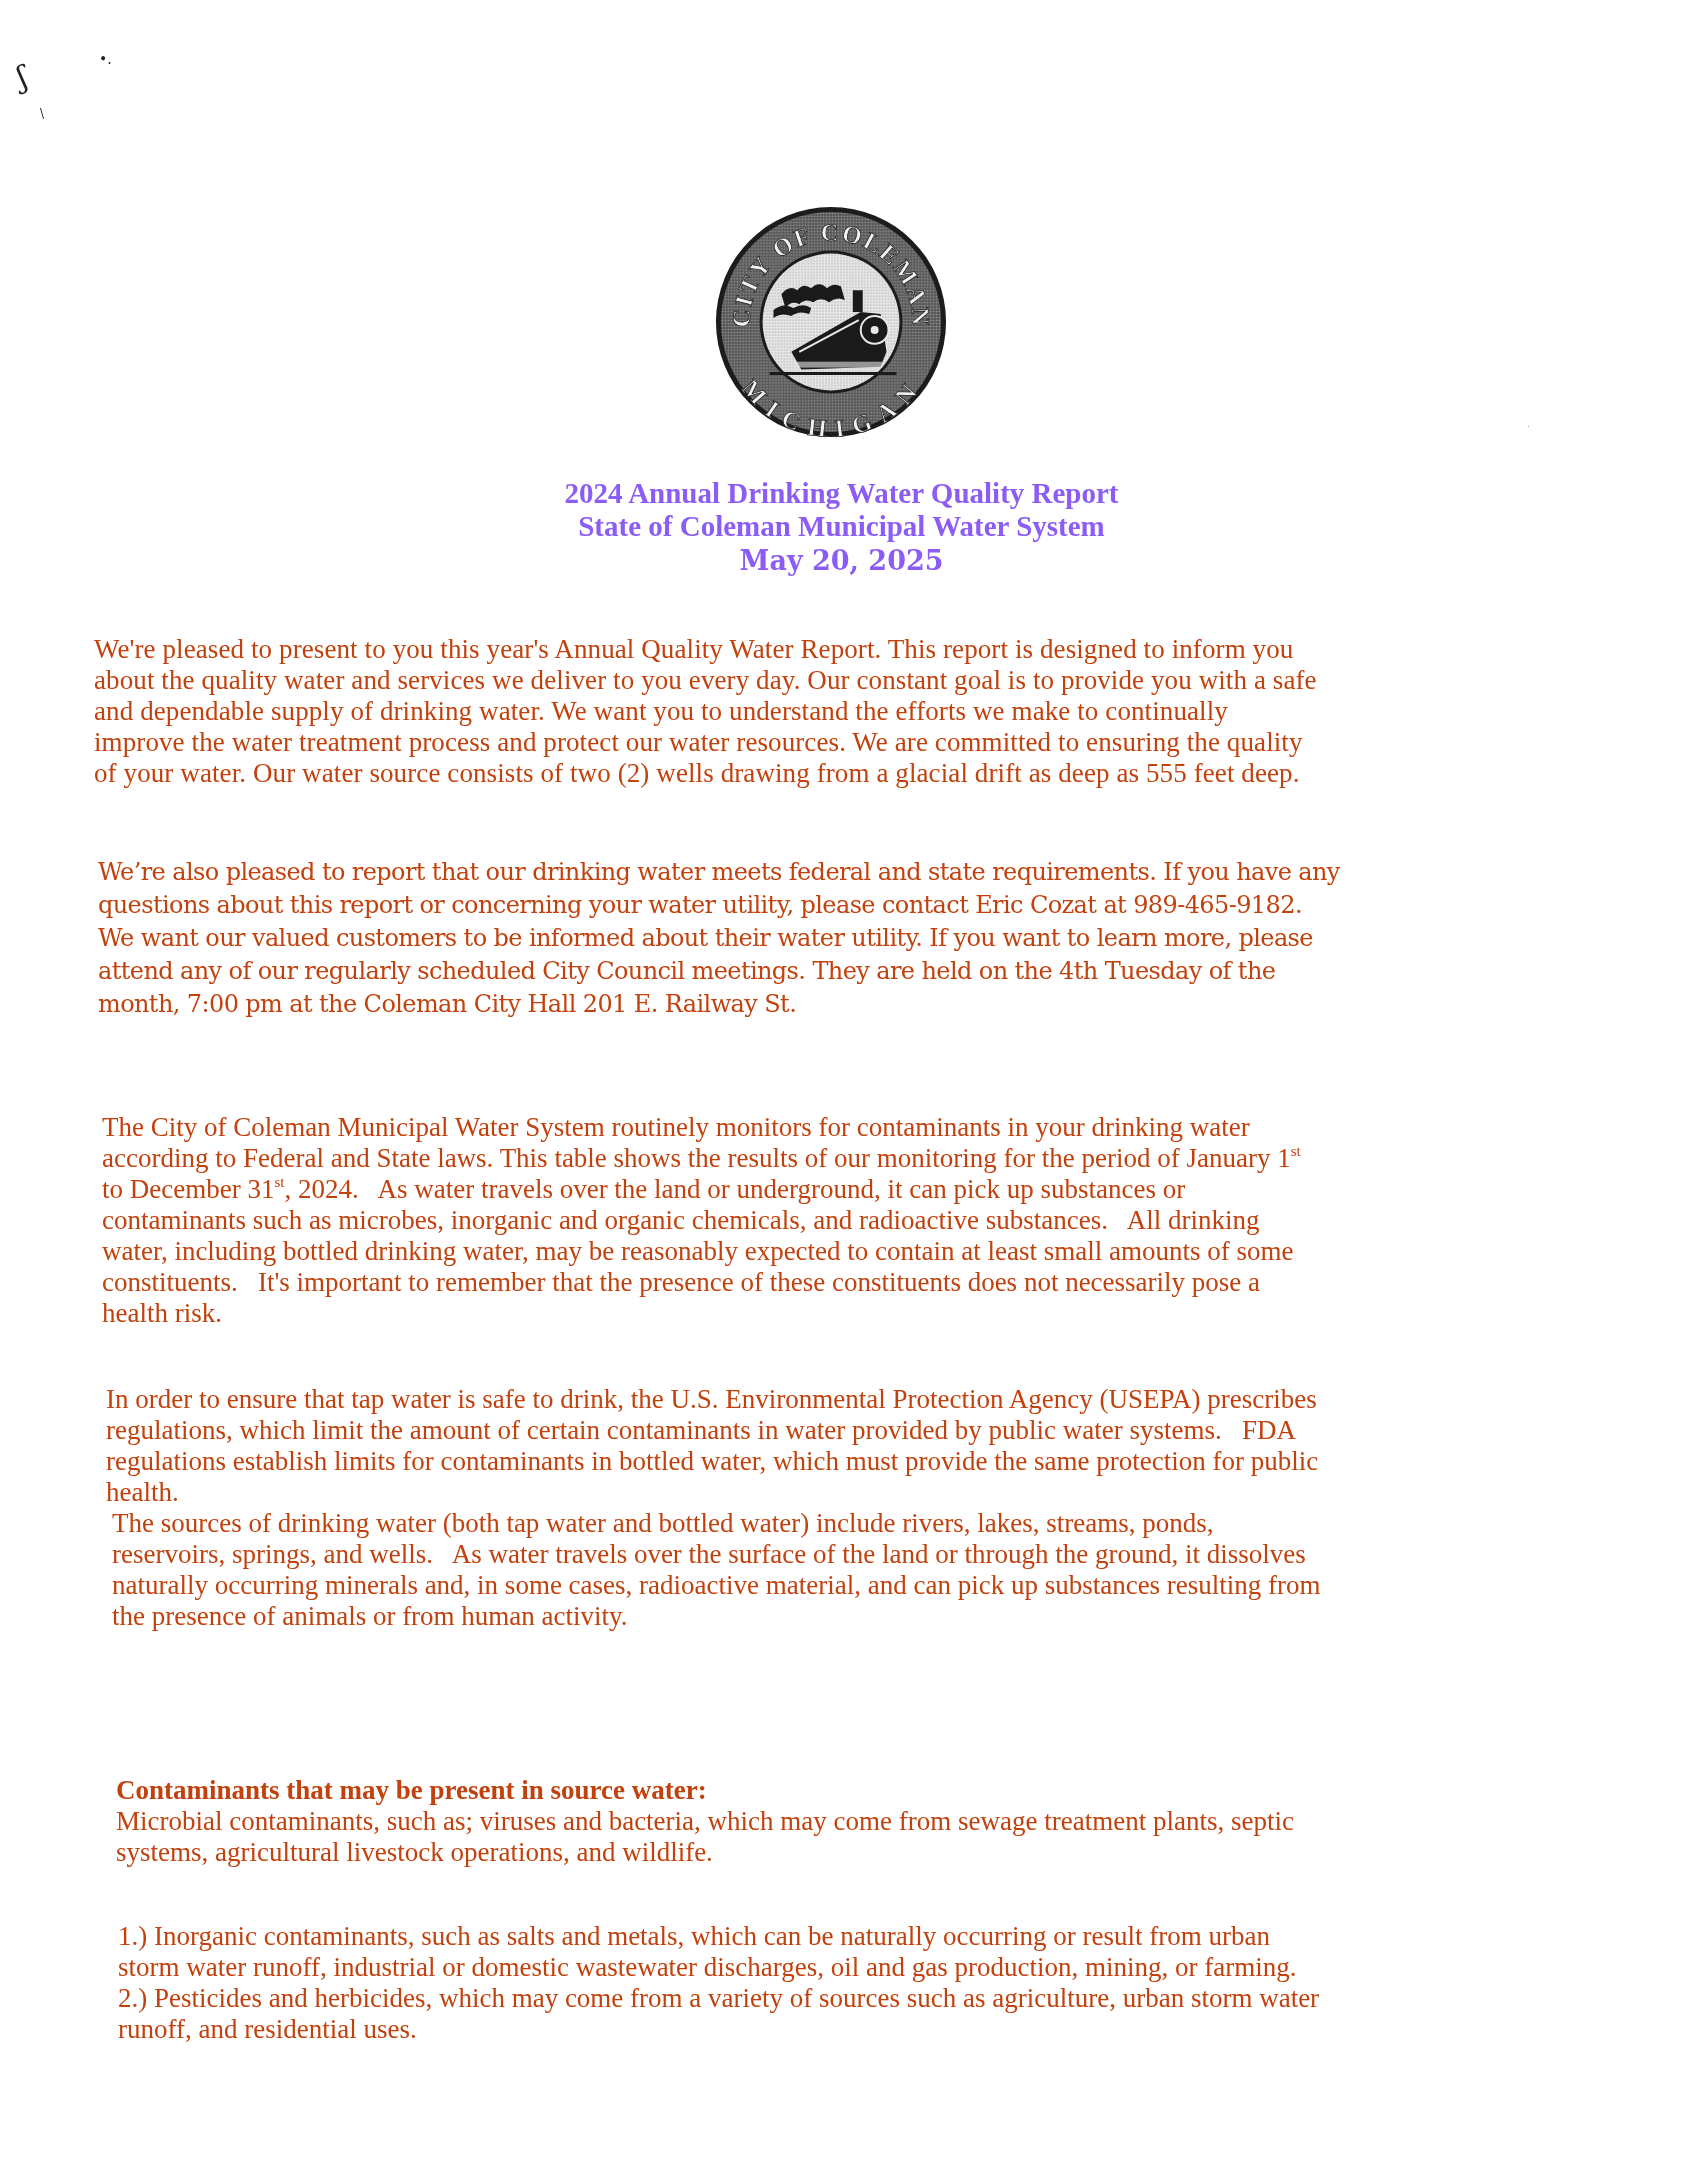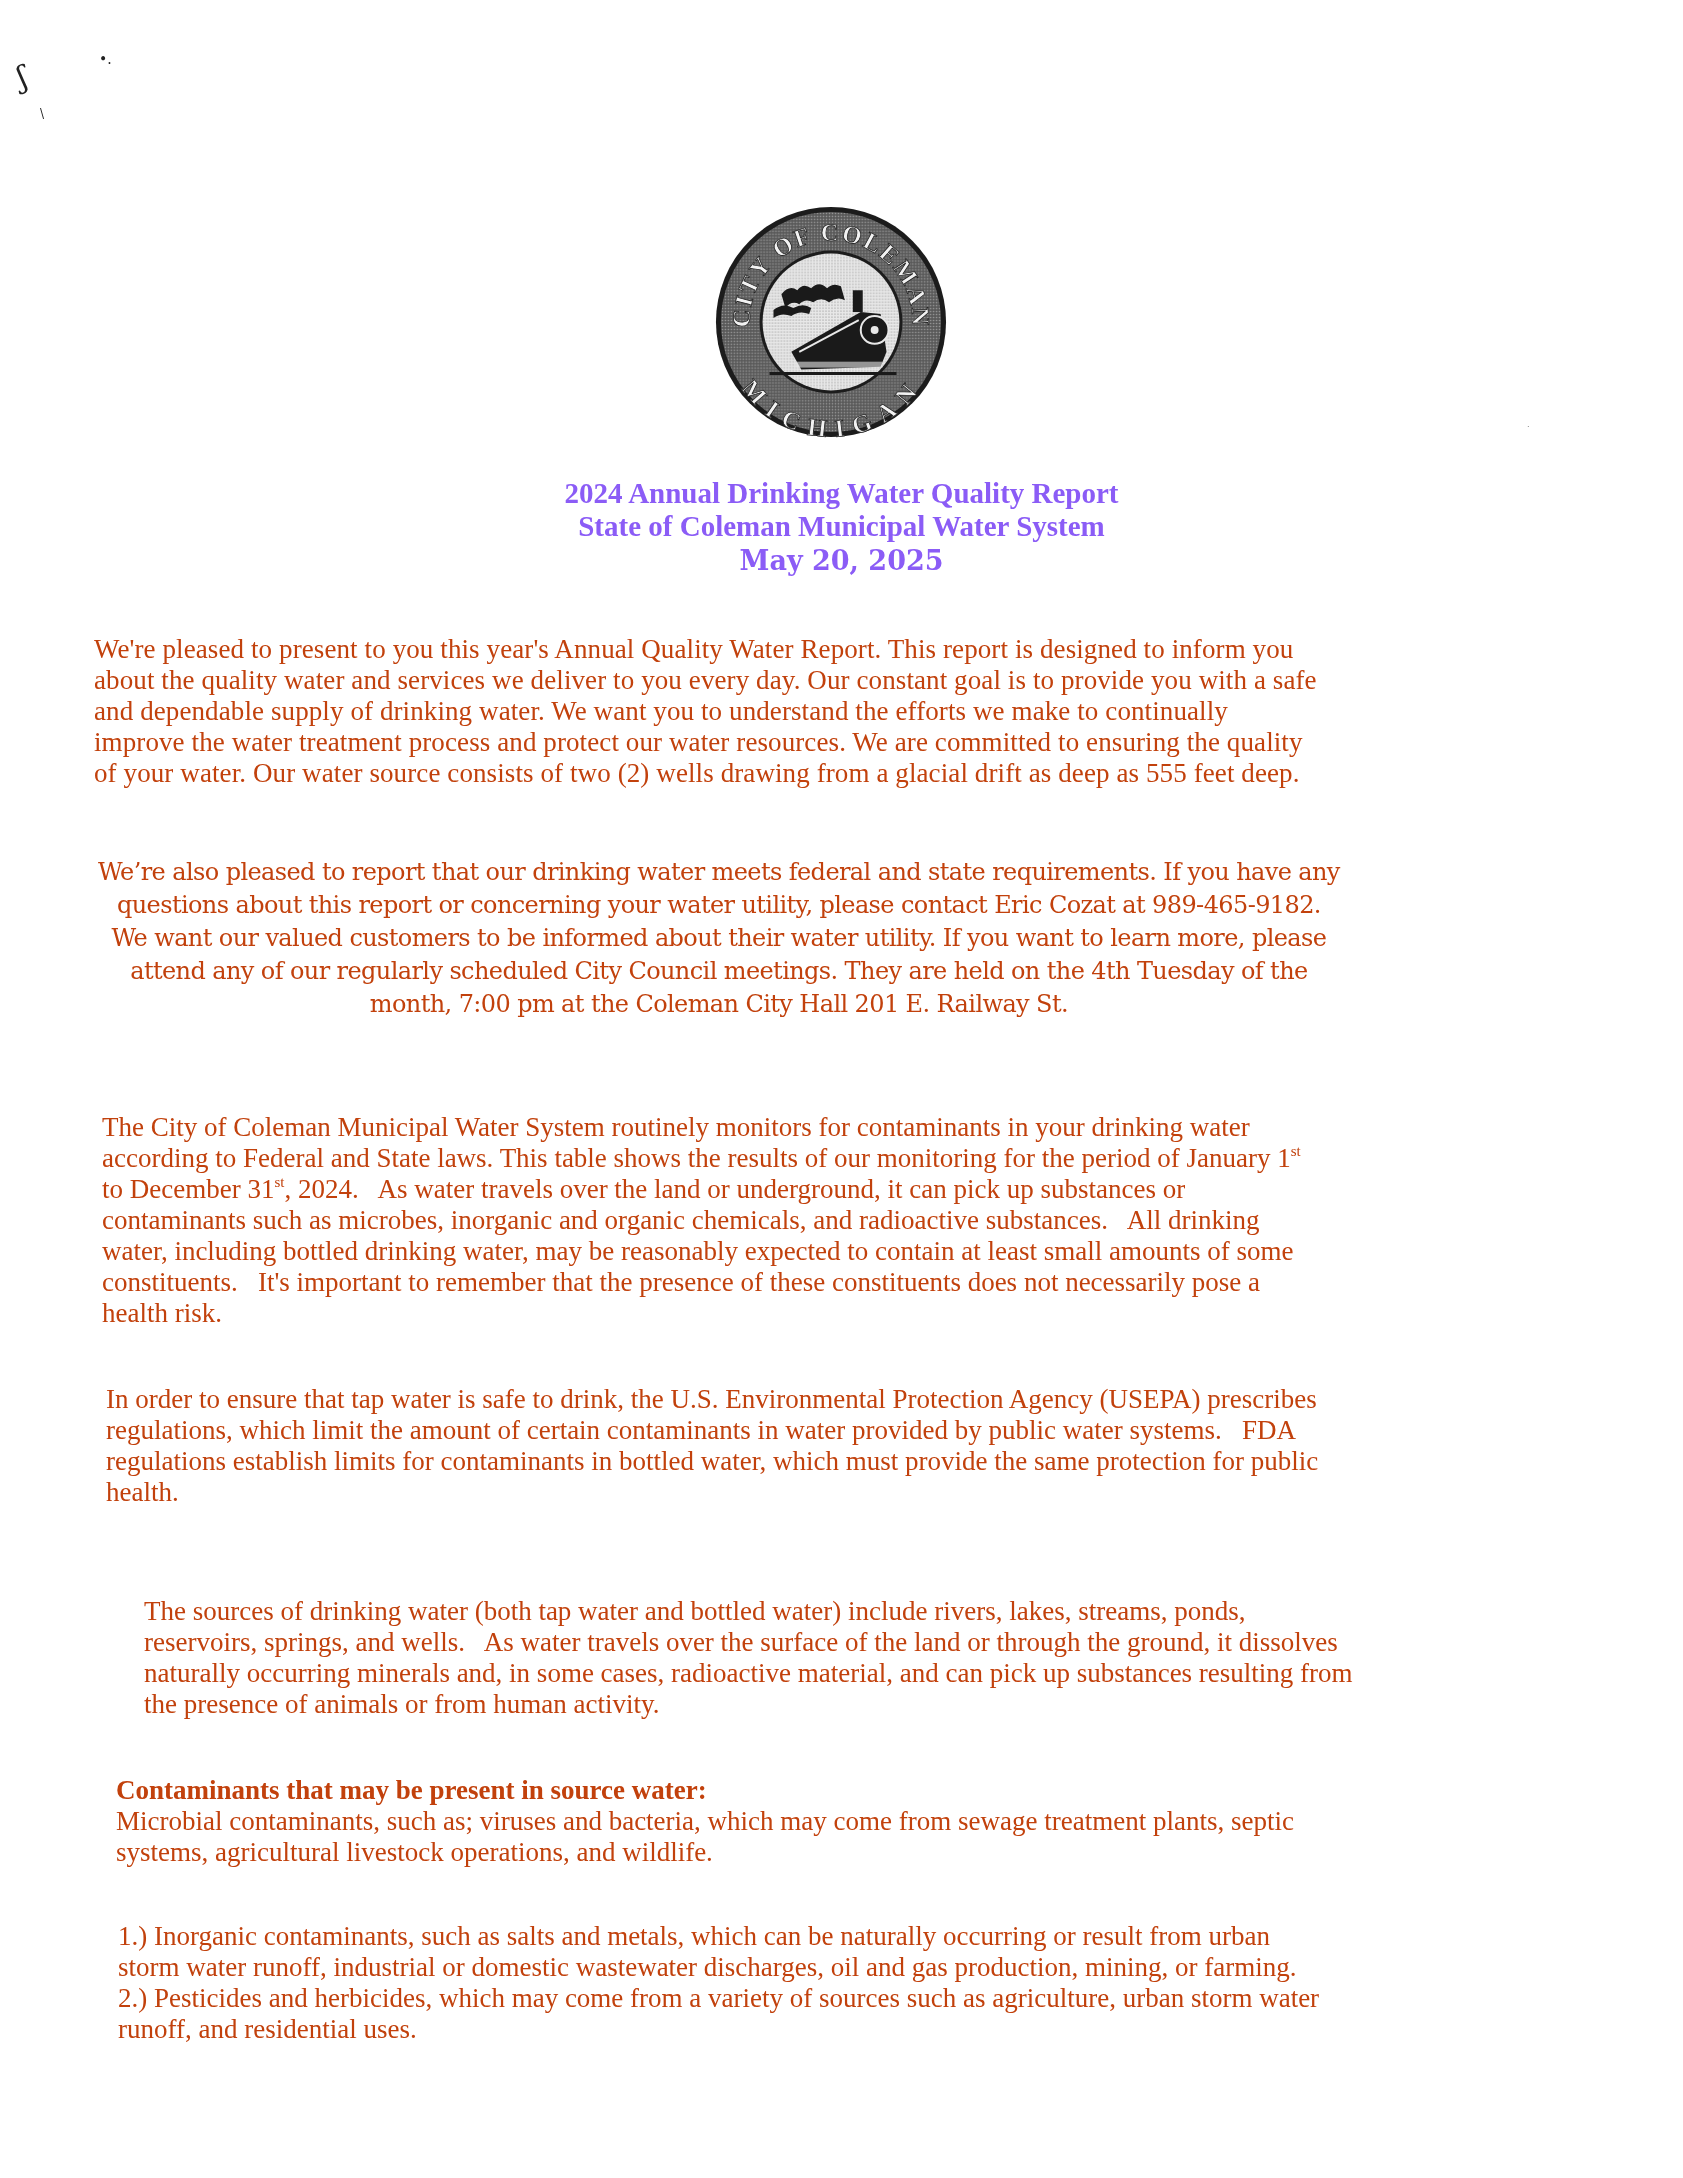--- a/index.html
+++ b/index.html
@@ -16,30 +16,30 @@
   .seal { position: absolute; left: 712px; top: 203px; width: 238px; height: 238px; }
 
   
   .title-block { position: absolute; left: 0; top: 477px; width: 1683px; text-align: center;
     font-family: "Liberation Serif", serif; font-weight: bold; font-size: 29px; line-height: 33px; color: #8b5cf6; }
   .title-block .date { font-family: "DejaVu Serif", serif; font-size: 27px; line-height: 36px; }
 
   
   .para { position: absolute; font-family: "Liberation Serif", serif; font-size: 27px; color: #c2410c; white-space: nowrap; }
   .para .line { display: block; height: 31px; line-height: 31px; }
-  .para.calibri { font-family: "DejaVu Serif", serif; font-size: 24px; letter-spacing: -0.6px; text-align: center; }
+  .para.calibri { font-family: "DejaVu Serif", serif; font-size: 24px; letter-spacing: -0.6px; }
   .para.calibri .line { height: 33px; line-height: 33px; }
   .para sup { font-size: 15px; vertical-align: 11px; line-height: 0; }
 
   .p1 { left: 94px; top: 634px; transform: scaleX(1.0); transform-origin: left; }
   .p1 .line { letter-spacing: 0.1px; }
   .p2 { left: 98px; top: 856px; }
   .p3 { left: 102px; top: 1084px; margin-top: 28px; }
   .p4 { left: 106px; top: 1384px; }
-  .p5 { left: 112px; top: 1596px; margin-left: 32px; }
+  .p5 { left: 112px; top: 1508px; }
   .p6 { left: 116px; top: 1775px; }
   .p6 .heading { font-weight: bold; }
   .p7 { left: 118px; top: 1921px; }
 </style>
 </head>
 <body>
 
 <div class="page">
 
   <span class="scan-mark m1">ʃ</span>

